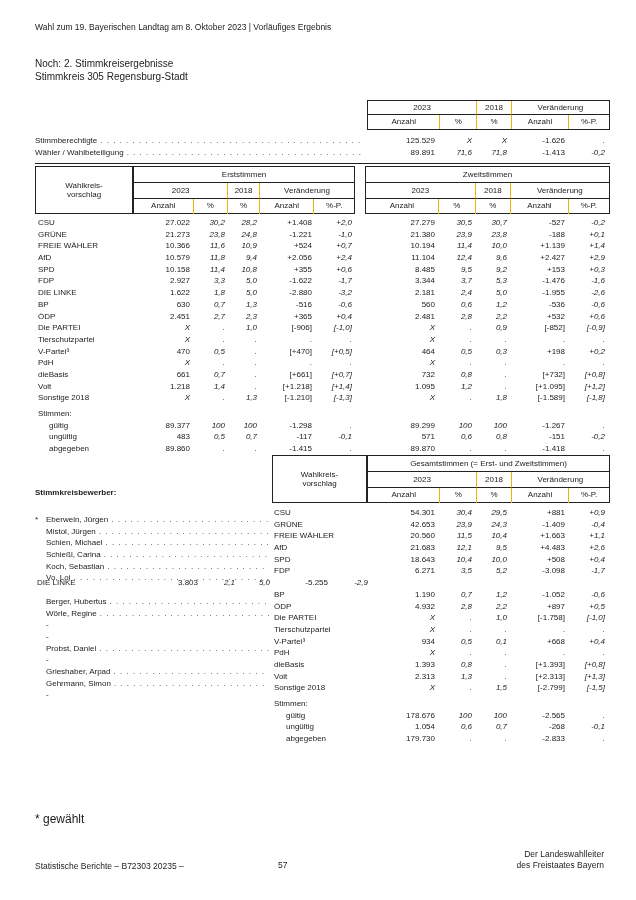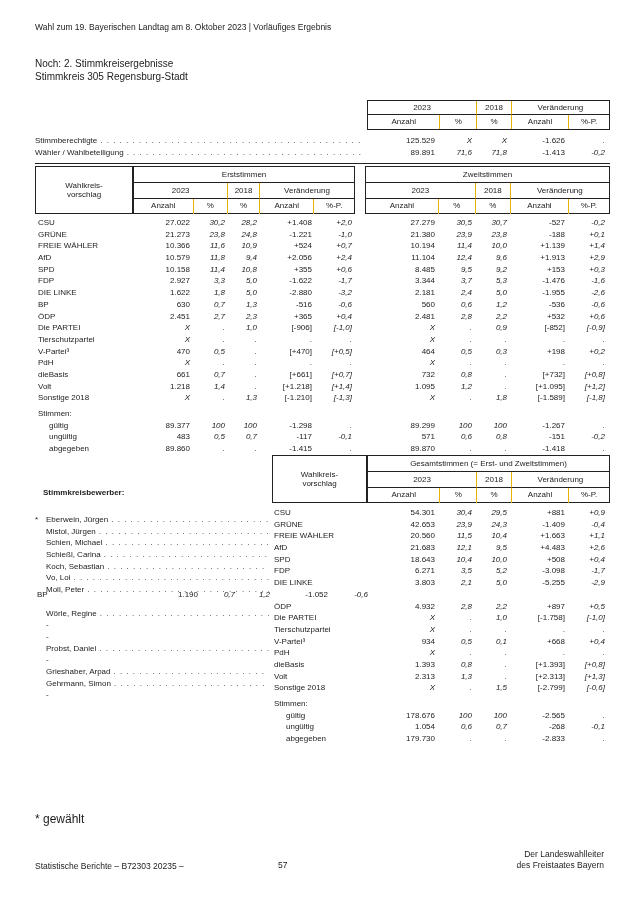--- a/index.html
+++ b/index.html
@@ -55,21 +55,21 @@
   .mbody { margin-top:3px; }
   .sp4 { height:4px; }
   .stimmenlab { padding-left:3px; }
   .ind { padding-left:14px; }
 
   
   .t2 { position:absolute; top:455px; left:35px; width:575px; }
   .t2-header { display:flex; margin-left:237px; }
   .lbox2 { width:95px; border:1px solid #222; display:flex; flex-direction:column; justify-content:center; align-items:center; font-size:8px; height:48px; }
   .t2 .gbox.gb { width:243px; }
-  .bewerber { position:absolute; left:8px; top:33px; font-size:8px; font-weight:bold; }
+  .bewerber { position:absolute; left:0; top:33px; font-size:8px; font-weight:bold; }
   .t2body { margin-top:4px; }
   .star { width:11px; flex:0 0 auto; text-align:left; }
   .cname { white-space:nowrap; flex:0 0 auto;margin-top:7px; }
   .nwrap { width:237px; display:flex; align-items:baseline; flex:0 0 auto; }
   .party { width:95px; text-align:left; padding-left:2px; flex:0 0 auto; }
   .t2lab { width:237px; flex:0 0 auto; }
   .t2stim { width:95px; text-align:left; padding-left:2px; flex:0 0 auto; }
   .t2stim.ind2 { padding-left:14px; }
 
   .footnote { position:absolute; top:812px; left:35px; font-size:12px; }
@@ -223,21 +223,21 @@
           <span class="c wL">AfD</span>
           <span class="c w60">10.579</span>
           <span class="c w35 it">11,8</span>
           <span class="c w32 it">9,4</span>
           <span class="c w55">+2.056</span>
           <span class="c w40 it">+2,4</span>
           <span class="gap10"></span>
           <span class="c w73">11.104</span>
           <span class="c w37 it">12,4</span>
           <span class="c w35b it">9,6</span>
-          <span class="c w58">+1.913</span>
+          <span class="c w58">+2.427</span>
           <span class="c w40b it">+2,9</span>
         </div>
 
         <div class="trow">
           <span class="c wL">SPD</span>
           <span class="c w60">10.158</span>
           <span class="c w35 it">11,4</span>
           <span class="c w32 it">10,8</span>
           <span class="c w55">+355</span>
           <span class="c w40 it">+0,6</span>
@@ -572,34 +572,34 @@
           </span>
           <span class="party">FDP</span>
           <span class="c w73">6.271</span>
           <span class="c w37 it">3,5</span>
           <span class="c w35b it">5,2</span>
           <span class="c w58">-3.098</span>
           <span class="c w40b it">-1,7</span>
         </div>
 
         <div class="trow">
-          <span class="nwrap">
-            <span class="star"></span>
-            <span class="cname">Moll, Peter</span>
-            <span class="leader"></span>
-          </span>
           <span class="party">DIE LINKE</span>
           <span class="c w73">3.803</span>
           <span class="c w37 it">2,1</span>
           <span class="c w35b it">5,0</span>
           <span class="c w58">-5.255</span>
           <span class="c w40b it">-2,9</span>
         </div>
 
         <div class="trow">
+          <span class="nwrap">
+            <span class="star"></span>
+            <span class="cname">Berger, Hubertus</span>
+            <span class="leader"></span>
+          </span>
           <span class="party">BP</span>
           <span class="c w73">1.190</span>
           <span class="c w37 it">0,7</span>
           <span class="c w35b it">1,2</span>
           <span class="c w58">-1.052</span>
           <span class="c w40b it">-0,6</span>
         </div>
 
         <div class="trow">
           <span class="nwrap">
@@ -703,21 +703,21 @@
           <span class="nwrap">
             <span class="star"></span>
             <span class="cname">-</span>
             <span class="leader hide"></span>
           </span>
           <span class="party">Sonstige 2018</span>
           <span class="c w73 xv">X</span>
           <span class="c w37 it">.</span>
           <span class="c w35b it">1,5</span>
           <span class="c w58">[-2.799]</span>
-          <span class="c w40b it">[-0,6]</span>
+          <span class="c w40b it">[-1,5]</span>
         </div>
       </div>
 
     <div class="sp4"></div>
     <div class="trow">
       <span class="t2lab"></span>
       <span class="t2stim">Stimmen:</span>
     </div>
     <div>
 

